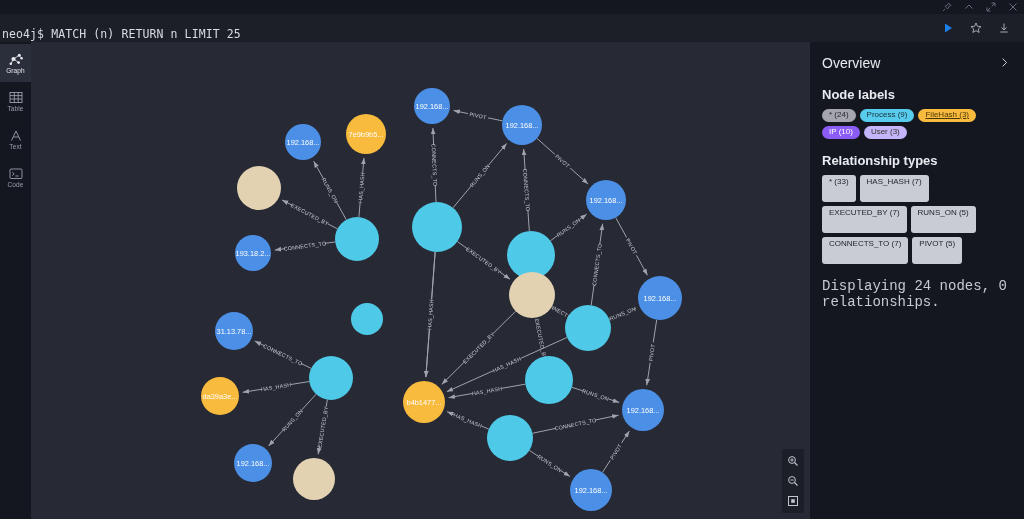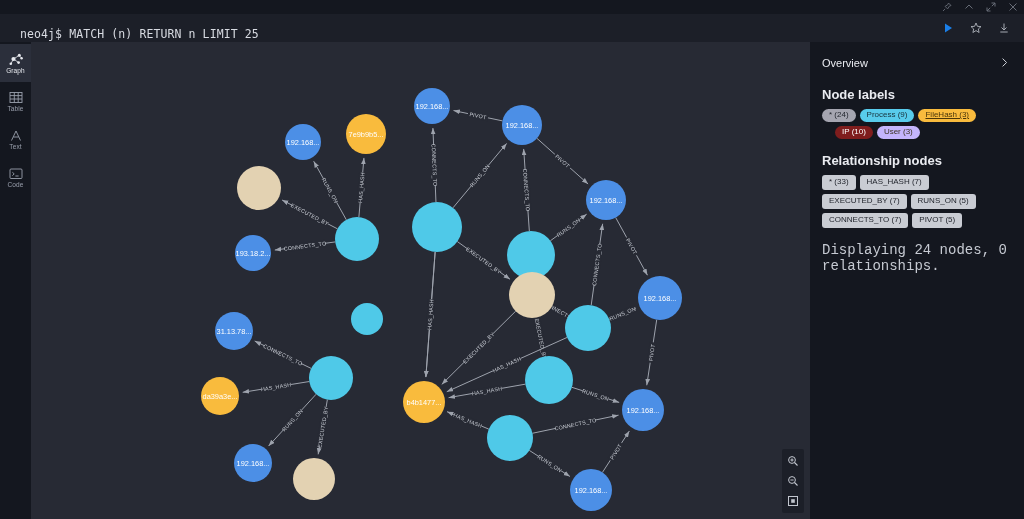--- a/index.html
+++ b/index.html
@@ -20,21 +20,21 @@
   .tb-btn { width: 11px; height: 11px; opacity: .62; display: flex; align-items: center; justify-content: center; }
   .tb-btn svg { display: block; }
 
   
   .editor-bar {
     position: absolute; top: 14px; left: 0; width: 1024px; height: 28px;
     background: #1c1f28; display: flex; align-items: center;
   }
   .editor-input {
     flex: 1; height: 28px; display: flex; align-items: center;
-    padding-left: 20px; overflow: hidden; margin-top: 12px;
+    padding-left: 2px; overflow: hidden; margin-top: 12px;
   }
   .prompt-line {
     font-family: "DejaVu Sans Mono", monospace; font-size: 11.5px;
     color: #d8dbe2; white-space: nowrap; letter-spacing: .1px;
   }
   .editor-actions { display: flex; align-items: center; gap: 0; padding-right: 6px; }
   .ed-btn { width: 28px; height: 28px; display: flex; align-items: center; justify-content: center; }
 
   
   .rail {
@@ -79,29 +79,29 @@
     color: #c2c6cf;
   }
 
   
   .sidebar {
     position: absolute; top: 42px; left: 810px;
     width: 214px; height: 477px; background: #14171f;
     padding: 12px 14px 0 12px; color: #e7e9ee;
   }
   .sb-head { display: flex; align-items: center; justify-content: space-between; margin-bottom: 15px; }
-  .sb-title { font-size: 11px; color: #e9ebf0; }
+  .sb-title { font-size: 14px; color: #e9ebf0; }
   .sb-section { font-size: 13px; font-weight: bold; color: #e9ebf0; margin-bottom: 7px; }
   .pill-wrap { display: flex; flex-wrap: wrap; gap: 4px; margin-bottom: 14px; align-items: center; }
   .pill {
     border-radius: 9px; padding: 2px 7px 3px; font-size: 8px;
     line-height: 1; white-space: nowrap;
   }
   .rel-pill {
-    border-radius: 3px; padding: 3px 7px 4px; font-size: 8px;
+    border-radius: 3px; padding: 3px 7px 16px; font-size: 8px;
     line-height: 1; white-space: nowrap; background: #c9ccd3; color: #23262e;
   }
   .displaying { font-size: 14px; color: #c6cad2; margin-top: 2px; font-family: Liberation Mono, monospace; }
 </style>
 </head>
 <body>
 
 <div id="app">
 
   <div class="titlebar">
@@ -490,25 +490,25 @@
             <polyline points="3.6,1.6 7.6,5.5 3.6,9.4" fill="none" stroke="#cfd3da" stroke-width="1"></polyline>
           </svg>
       </span>
     </div>
 
     <div class="sb-section">Node labels</div>
     <div class="pill-wrap" id="node-label-pills">
         <div class="pill" style="background: rgb(165, 165, 176); color: rgb(35, 38, 46);">* (24)</div>
         <div class="pill" style="background: rgb(88, 204, 236); color: rgb(24, 50, 60);">Process (9)</div>
         <div class="pill" style="background: rgb(249, 187, 61); color: rgb(74, 54, 10); text-decoration: underline;">FileHash (3)</div>
-        <div class="pill" style="background: #7f1d1d; color: rgb(255, 255, 255); margin-left: 13px;">IP (10)</div>
+        <div class="pill" style="background: #8b5cf6; color: rgb(255, 255, 255);">IP (10)</div>
         <div class="pill" style="background: #c4b5fd; color: rgb(60, 51, 34);">User (3)</div>
       </div>
 
-    <div class="sb-section">Relationship nodes</div>
+    <div class="sb-section">Relationship types</div>
     <div class="pill-wrap" id="rel-type-pills">
         <div class="rel-pill">* (33)</div>
         <div class="rel-pill">HAS_HASH (7)</div>
         <div class="rel-pill">EXECUTED_BY (7)</div>
         <div class="rel-pill">RUNS_ON (5)</div>
         <div class="rel-pill">CONNECTS_TO (7)</div>
         <div class="rel-pill">PIVOT (5)</div>
       </div>
 
     <div class="displaying">Displaying 24 nodes, 0 relationships.</div>

